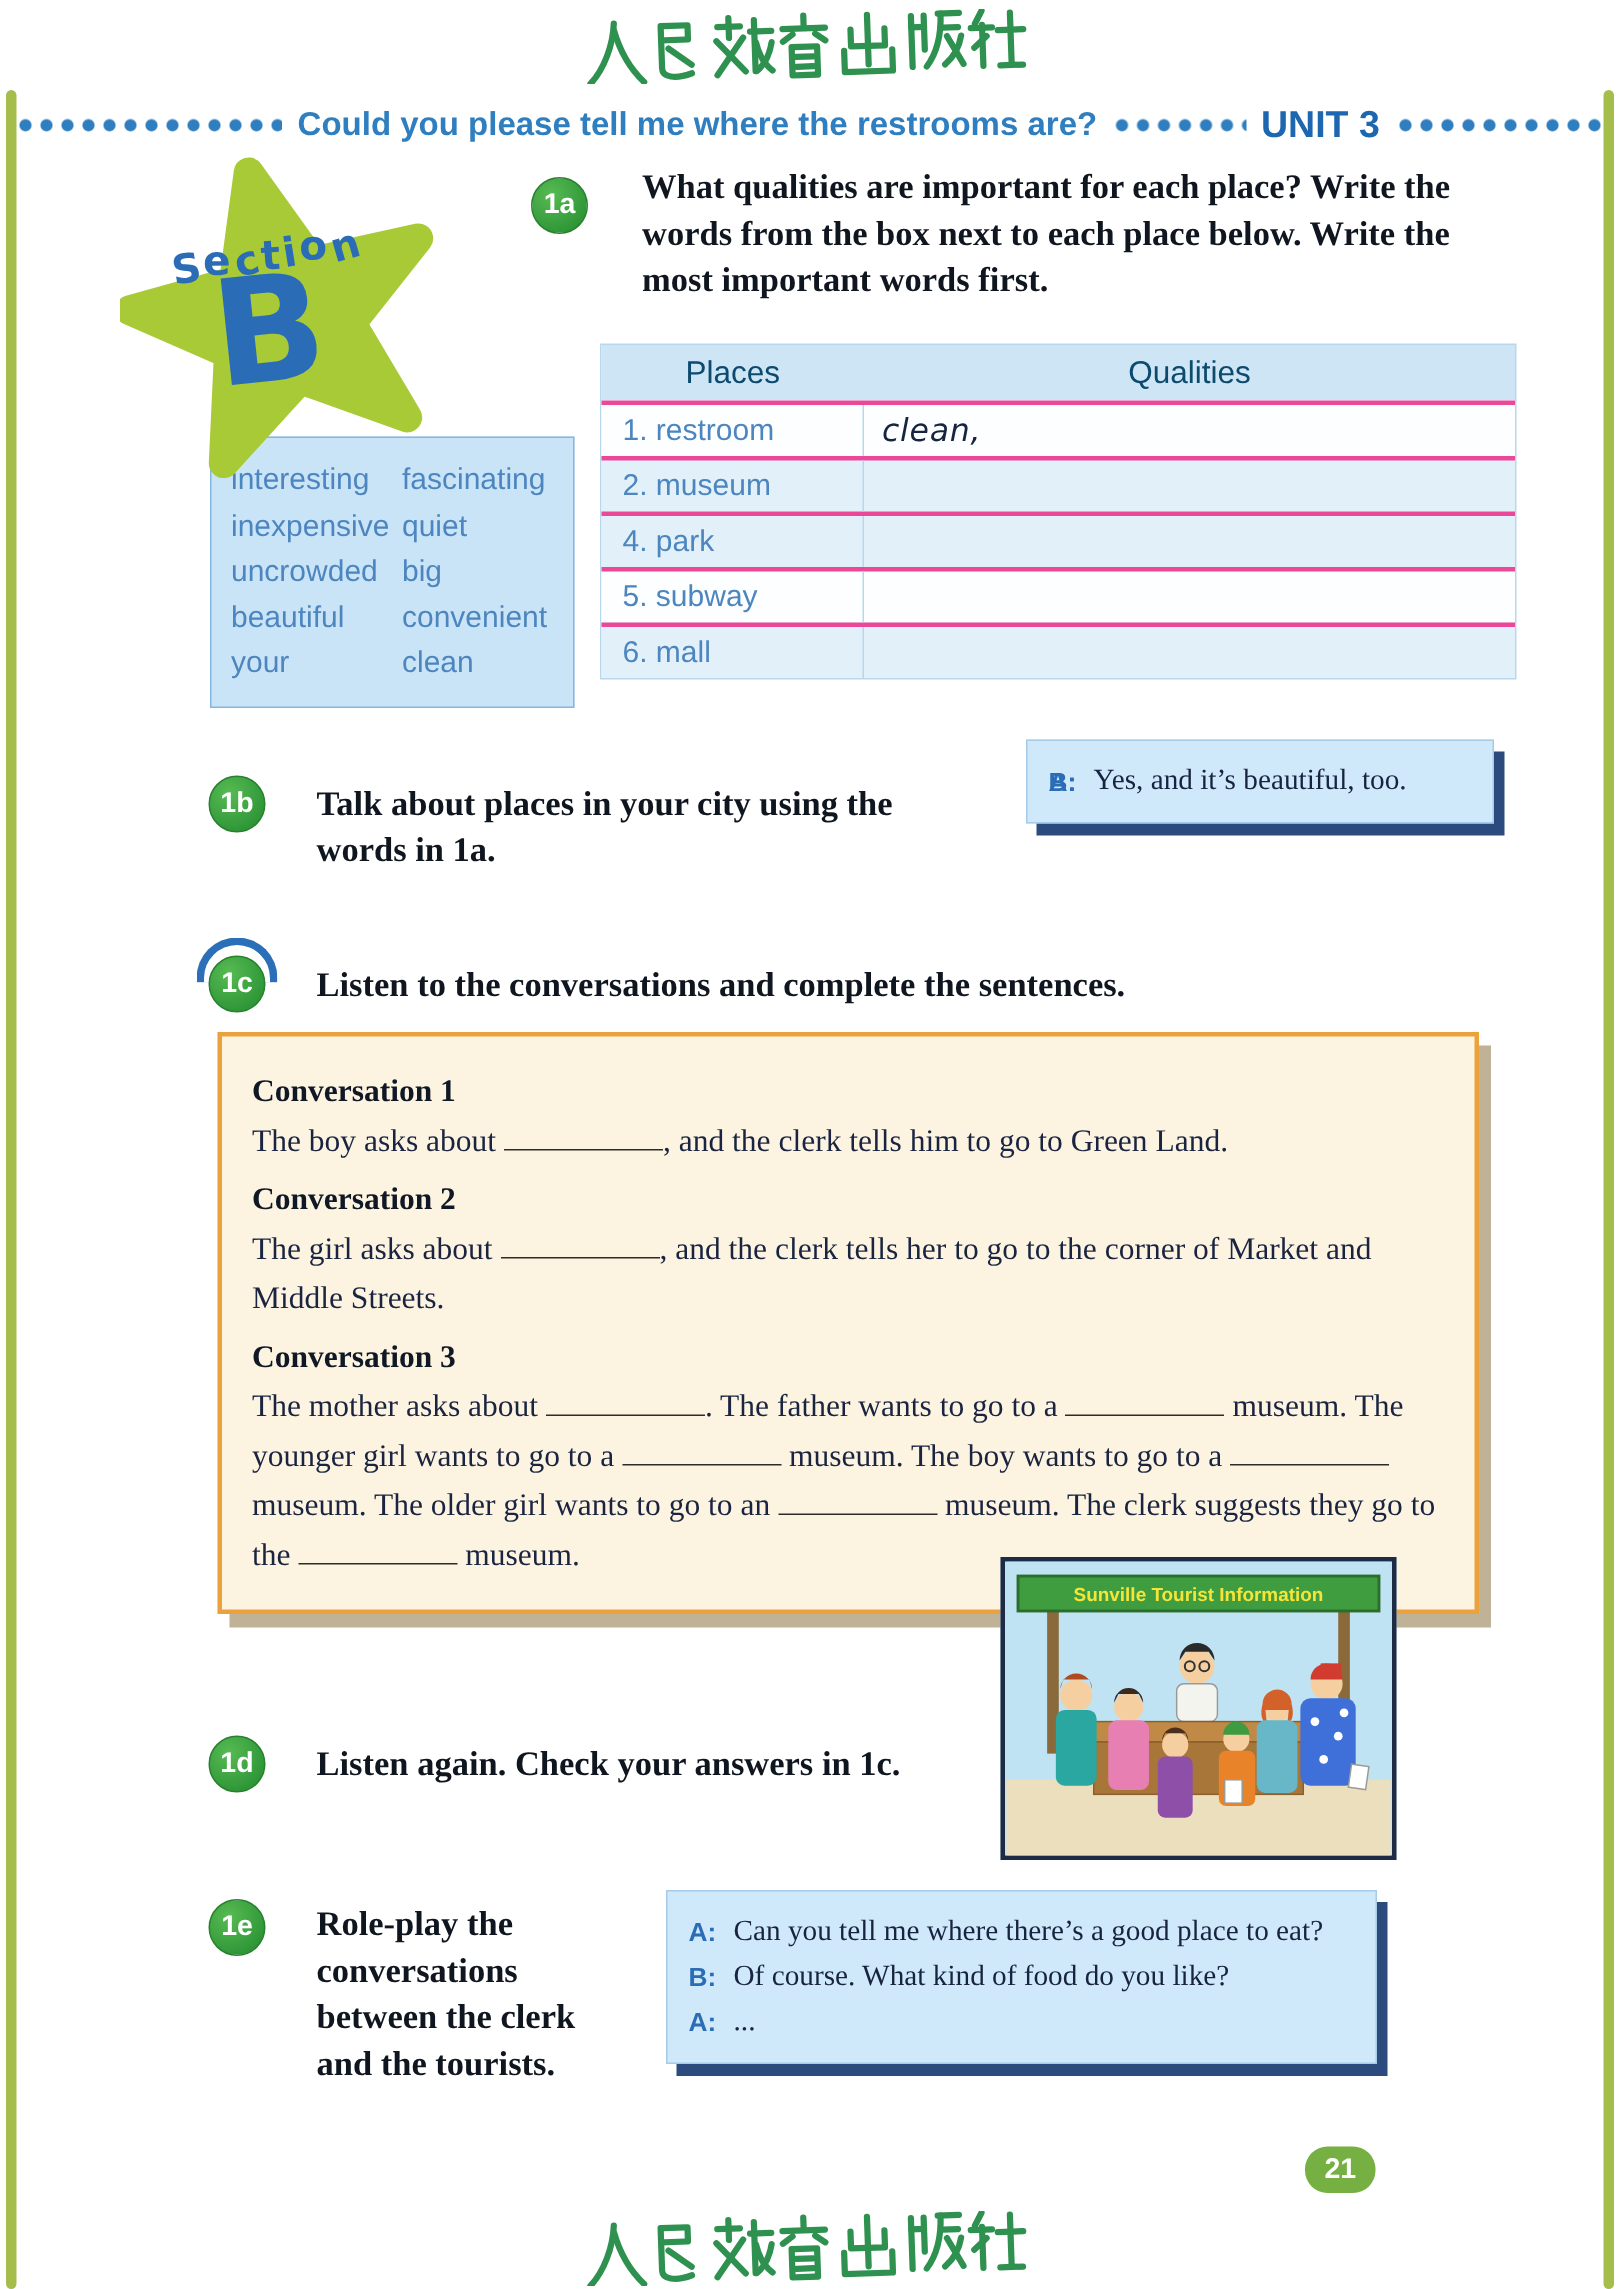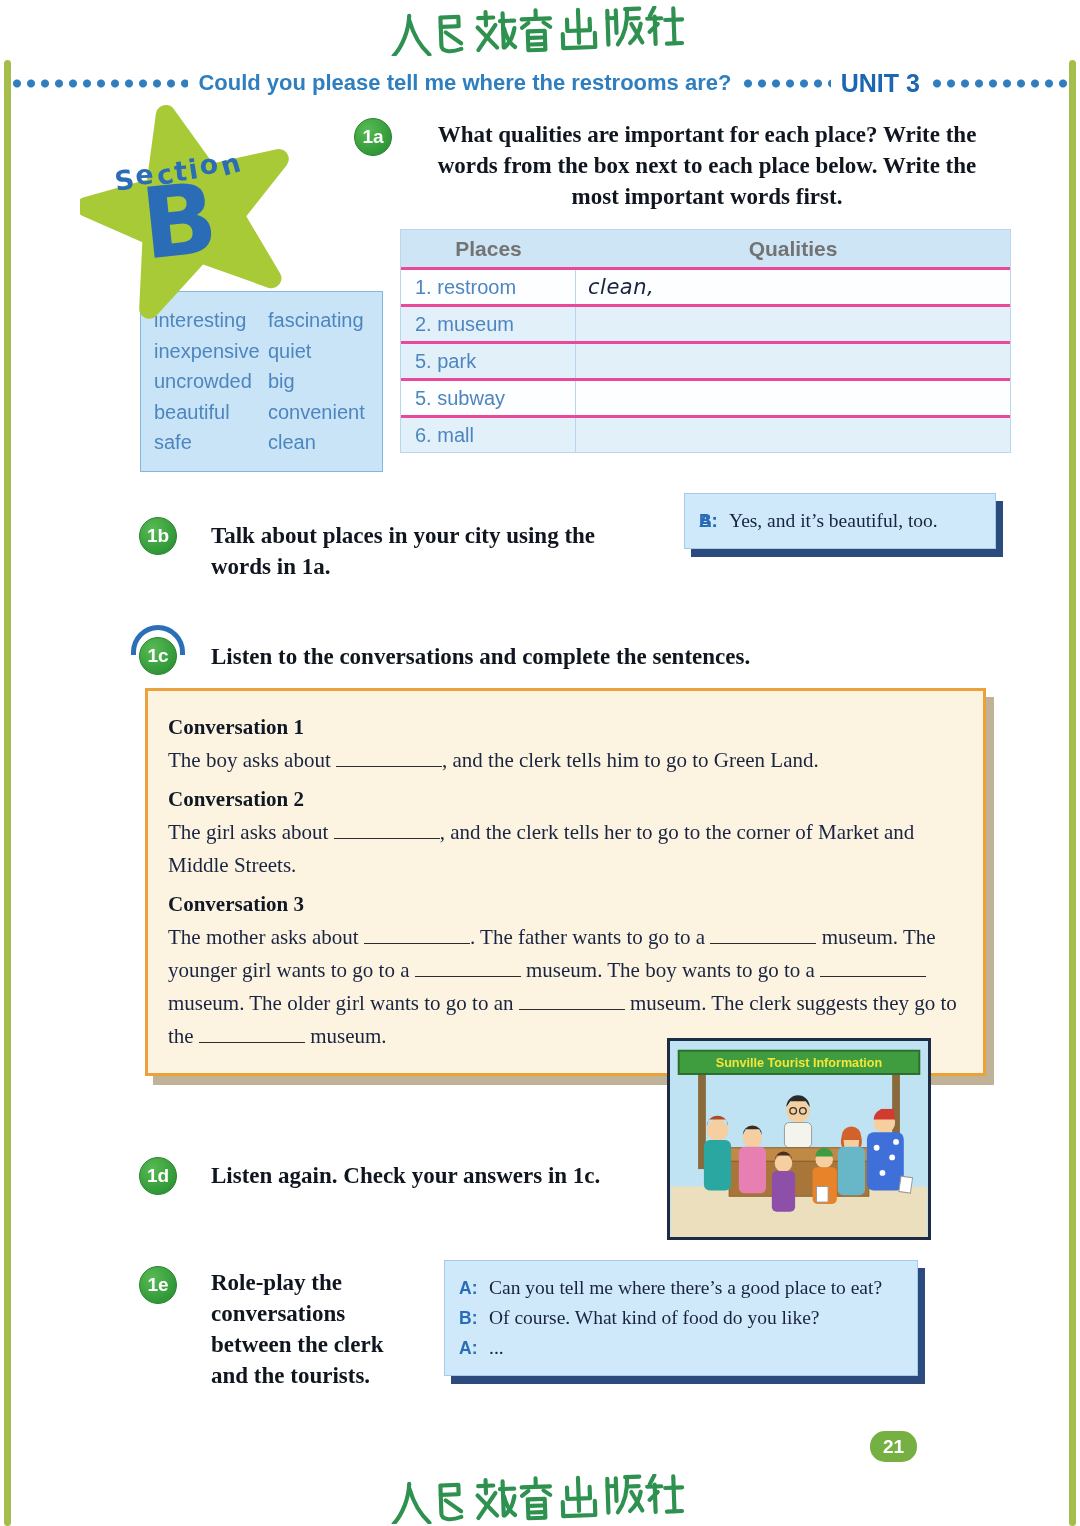--- a/index.html
+++ b/index.html
@@ -48,21 +48,21 @@
   .headset{position:absolute;width:54px;height:30px;border:5px solid #2b6fb8;border-bottom:none;
            border-radius:27px 27px 0 0;left:-9px;top:-13px;z-index:-1;box-sizing:border-box;}
 
   
   .inst{position:absolute;font-weight:bold;font-size:23px;color:#10161f;line-height:31px;}
 
   
   .ptable{position:absolute;left:400px;top:229px;width:611px;border:1px solid #b9d7ec;box-sizing:border-box;
           font-family:"Liberation Sans",sans-serif;}
   .thead{display:grid;grid-template-columns:175px 1fr;background:#cde5f5;height:37px;}
-  .thead div{display:flex;align-items:center;justify-content:center;font-weight:bold;font-size:21px;color:#737373;}
+  .thead div{display:flex;align-items:center;justify-content:center;font-weight:normal;font-size:21px;color:#0c4a6e;}
   .trow{display:grid;grid-template-columns:175px 1fr;height:34px;border-top:3px solid #ec4899;background:#fdfeff;}
   .trow.alt{background:#e2f0fa;}
   .cell-place{display:flex;align-items:center;padding-left:14px;font-size:20px;color:#4d86bf;border-right:1px solid #b9d7ec;}
   .cell-quality{display:flex;align-items:center;padding-left:12px;}
   .handwriting{font-family:"DejaVu Sans",sans-serif;font-style:italic;font-size:21px;color:#16243e;letter-spacing:.5px;}
 
   
   .speech{position:absolute;background:#cfe9fb;border:1px solid #a5cbe9;box-shadow:7px 8px 0 #2b4b7f;
           padding:12px 14px;box-sizing:border-box;z-index:2;}
   .dline{position:relative;padding-left:30px;font-size:19.5px;line-height:30px;color:#18233f;}
@@ -172,46 +172,46 @@
   <div class="word-box">
     <div class="word-grid" id="word-grid">
         <span class="word">interesting</span>
         <span class="word">fascinating</span>
         <span class="word">inexpensive</span>
         <span class="word">quiet</span>
         <span class="word">uncrowded</span>
         <span class="word">big</span>
         <span class="word">beautiful</span>
         <span class="word">convenient</span>
-        <span class="word">safe</span>
+        <span class="word">your</span>
         <span class="word">clean</span>
       </div>
   </div>
 
   <div class="badge" style="left:354px;top:118px;">1a</div>
-  <div class="inst" style="left:428px;top:119px;width:558px;text-align:center;">What qualities are important for each place? Write the words from the box next to each place below. Write the most important words first.</div>
+  <div class="inst" style="left:428px;top:109px;width:558px;">What qualities are important for each place? Write the words from the box next to each place below. Write the most important words first.</div>
 
   <div class="ptable">
     <div class="thead">
       <div>Places</div>
       <div>Qualities</div>
     </div>
     <div id="places-table-body">
         <div class="trow">
           <div class="cell-place">1. restroom</div>
           <div class="cell-quality">
             <span class="handwriting">clean,</span>
           </div>
         </div>
         <div class="trow alt">
           <div class="cell-place">2. museum</div>
           <div class="cell-quality"></div>
         </div>
         <div class="trow alt">
-          <div class="cell-place">5. park</div>
+          <div class="cell-place">4. park</div>
           <div class="cell-quality"></div>
         </div>
         <div class="trow">
           <div class="cell-place">5. subway</div>
           <div class="cell-quality"></div>
         </div>
         <div class="trow alt">
           <div class="cell-place">6. mall</div>
           <div class="cell-quality"></div>
         </div>

